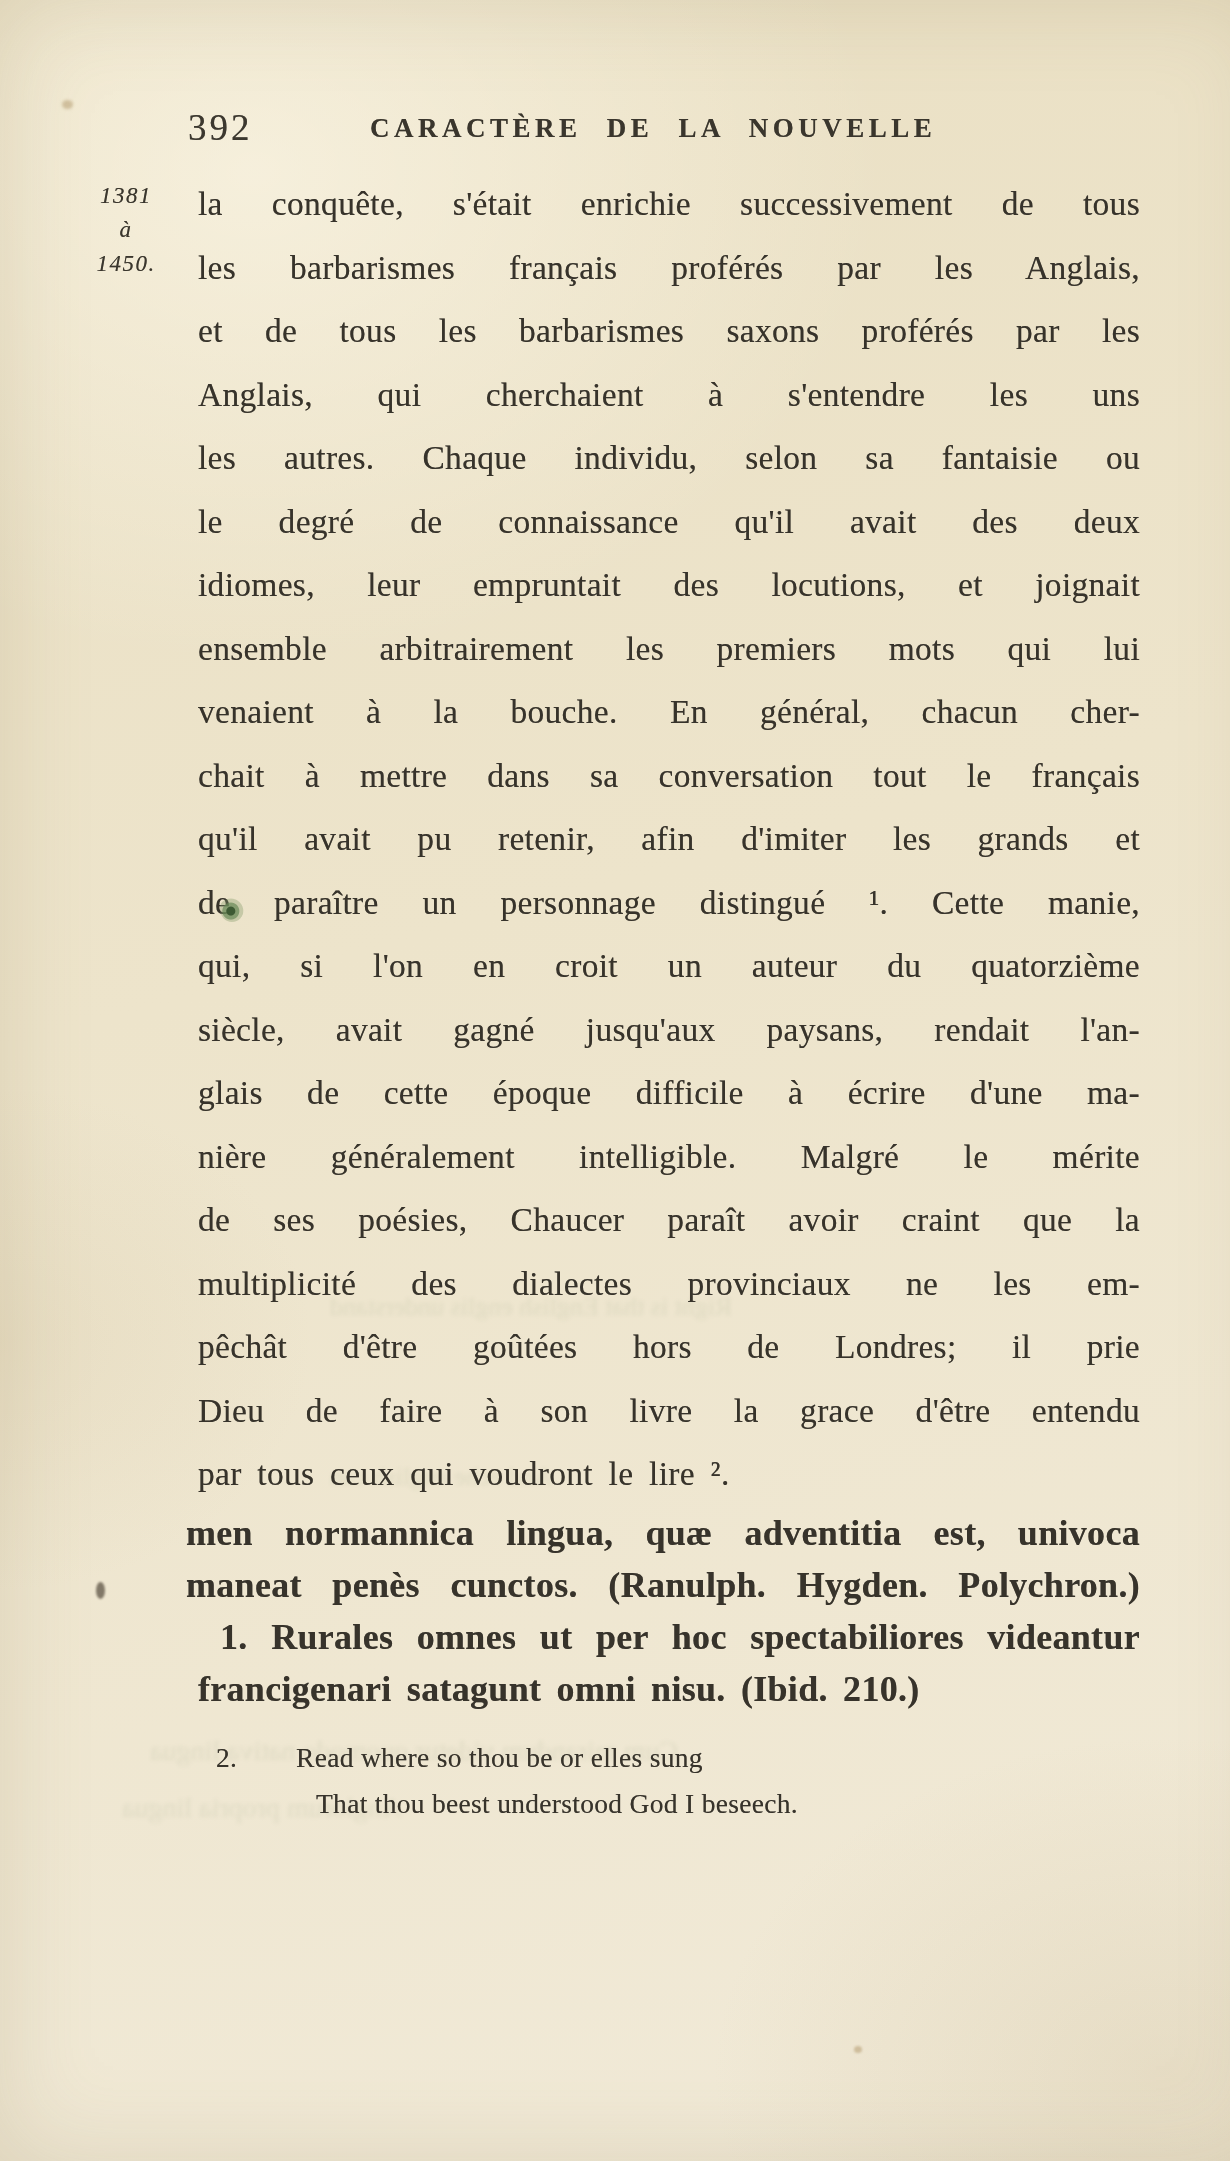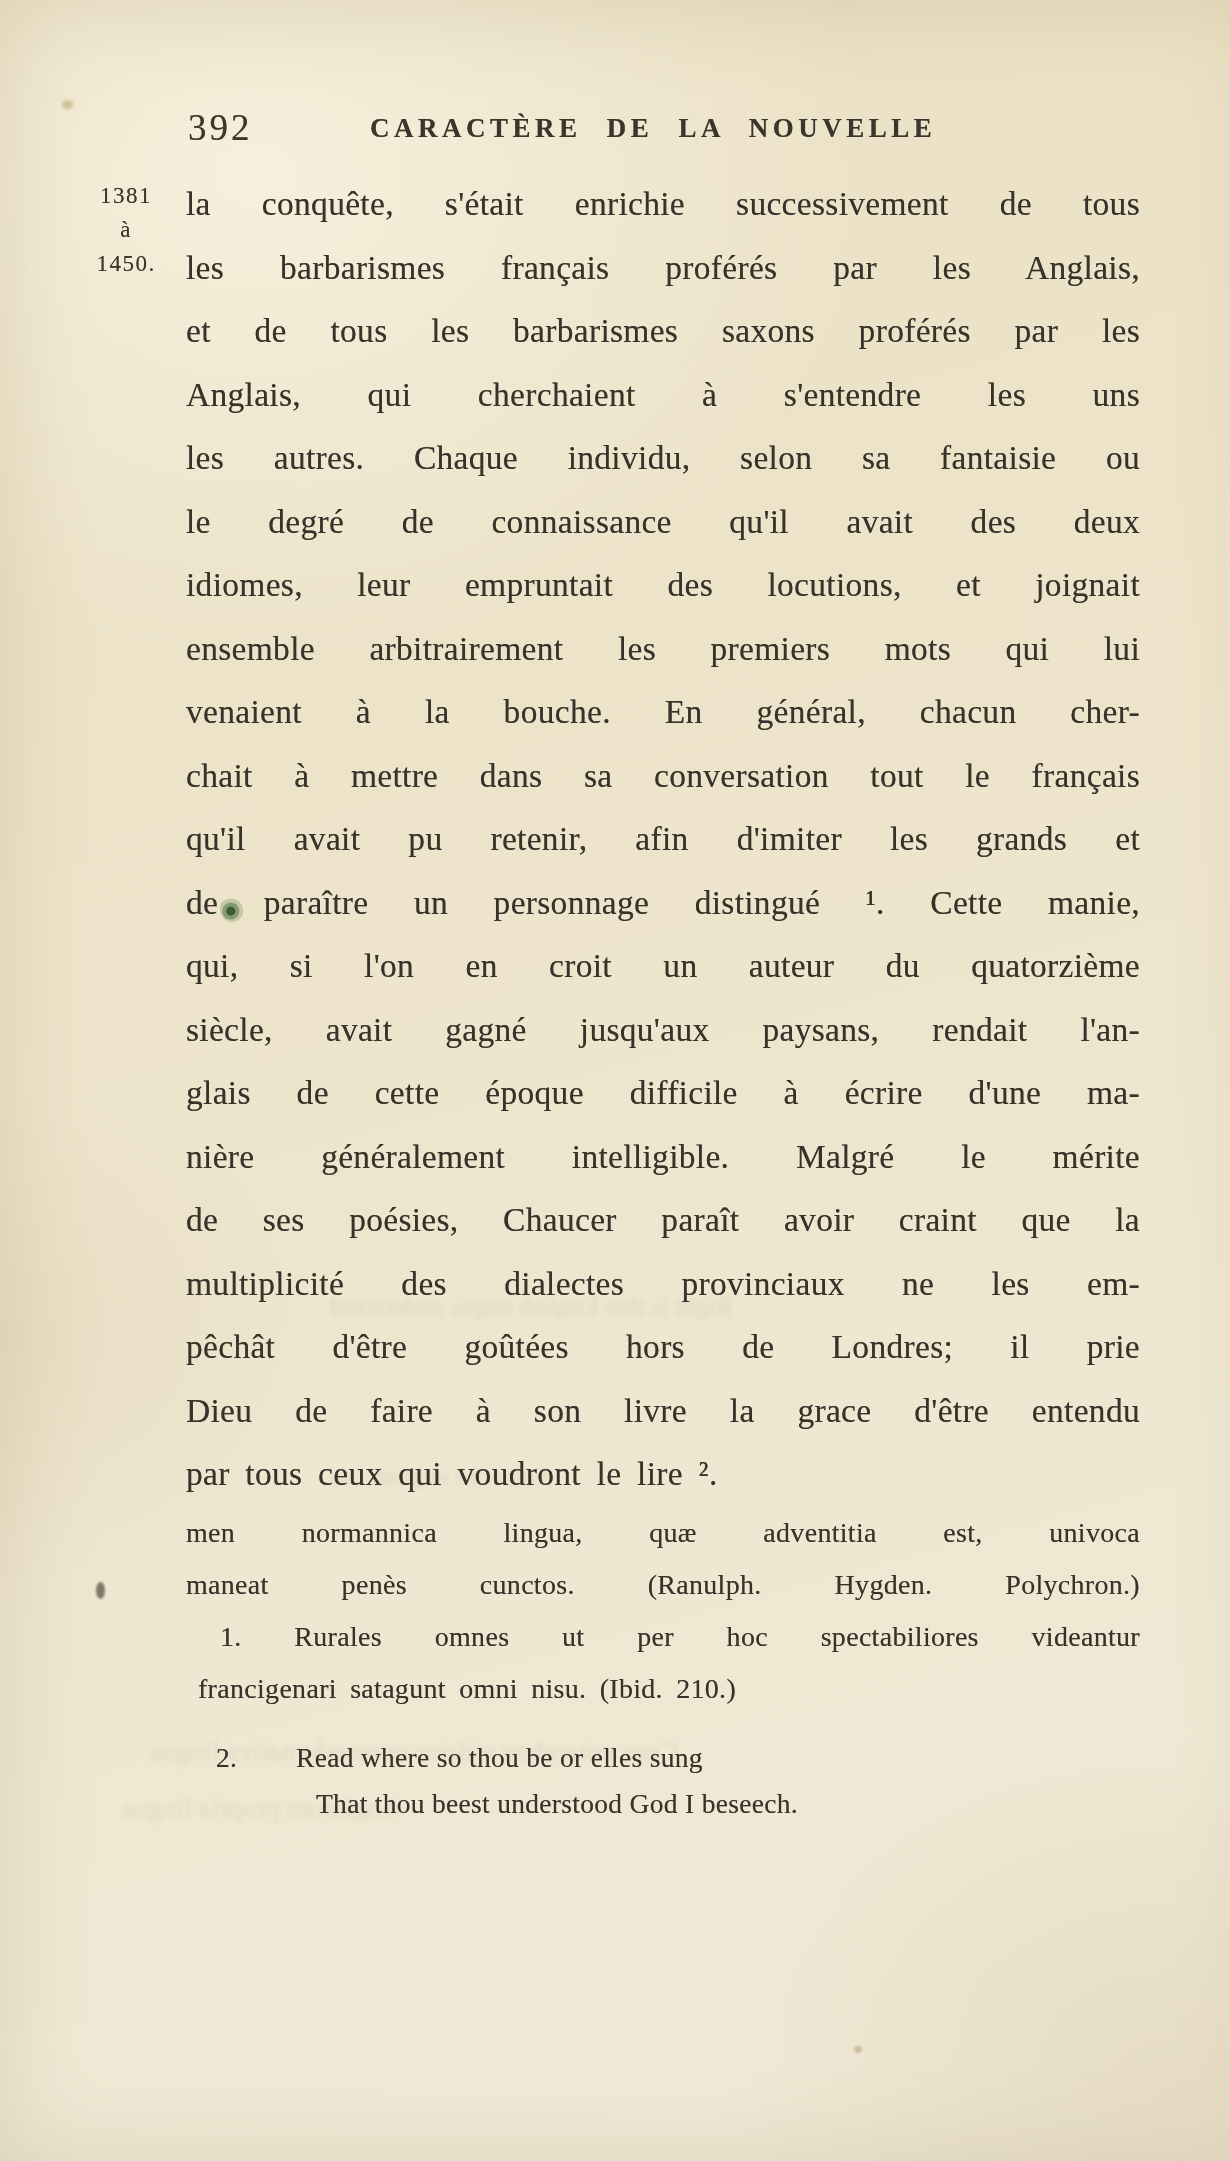--- a/index.html
+++ b/index.html
@@ -21,31 +21,31 @@
   .ink{ text-shadow:0 0 0.6px rgba(55,51,43,0.55); }
 
   
   .header{position:absolute;top:106px;left:186px;width:954px;height:48px;}
   .page-number{position:absolute;left:2px;top:0;font-size:37px;letter-spacing:3px;color:#3c382f;}
   .running-header{position:absolute;left:184px;top:7px;font-size:27px;font-weight:bold;
     letter-spacing:4.5px;word-spacing:14px;color:#3a362d;text-align:center;}
 
   
   .margin-note{position:absolute;left:76px;top:179px;width:100px;text-align:center;
-    font-size:23px;line-height:34px;color:#3a362d;letter-spacing:1.5px;}
+    font-size:23px;line-height:34px;color:#3a362d;letter-spacing:1.5px;font-style:italic;}
 
   
   .body-text{position:absolute;left:186px;top:172px;width:954px;
     font-size:33.5px;line-height:63.5px;letter-spacing:0.3px;}
-  .bline{text-align:justify;text-align-last:justify;height:63.5px;}
+  .bline{text-align:justify;text-align-last:justify;height:63.5px;margin-left:12px;}
   .bline.endpara{text-align-last:left;word-spacing:7px;}
 
   
   .footnotes{position:absolute;left:186px;top:1507px;width:954px;
-    font-size:28px;line-height:52px;letter-spacing:0.3px;}
+    font-size:36px;line-height:52px;letter-spacing:0.3px;font-weight:bold;}
   .fline{text-align:justify;text-align-last:justify;}
   .fline.indent{text-indent:34px;}
   .fline.endnote{text-align-last:left;word-spacing:6px;margin-left:12px;}
 
   
   .verse{position:absolute;left:186px;top:1742px;width:954px;height:100px;
     font-size:27.5px;letter-spacing:0.3px;}
   .verse-marker{position:absolute;left:30px;top:0;}
   .verse-t1{position:absolute;left:110px;top:0;white-space:nowrap;}
   .verse-t2{position:absolute;left:130px;top:46px;white-space:nowrap;}

